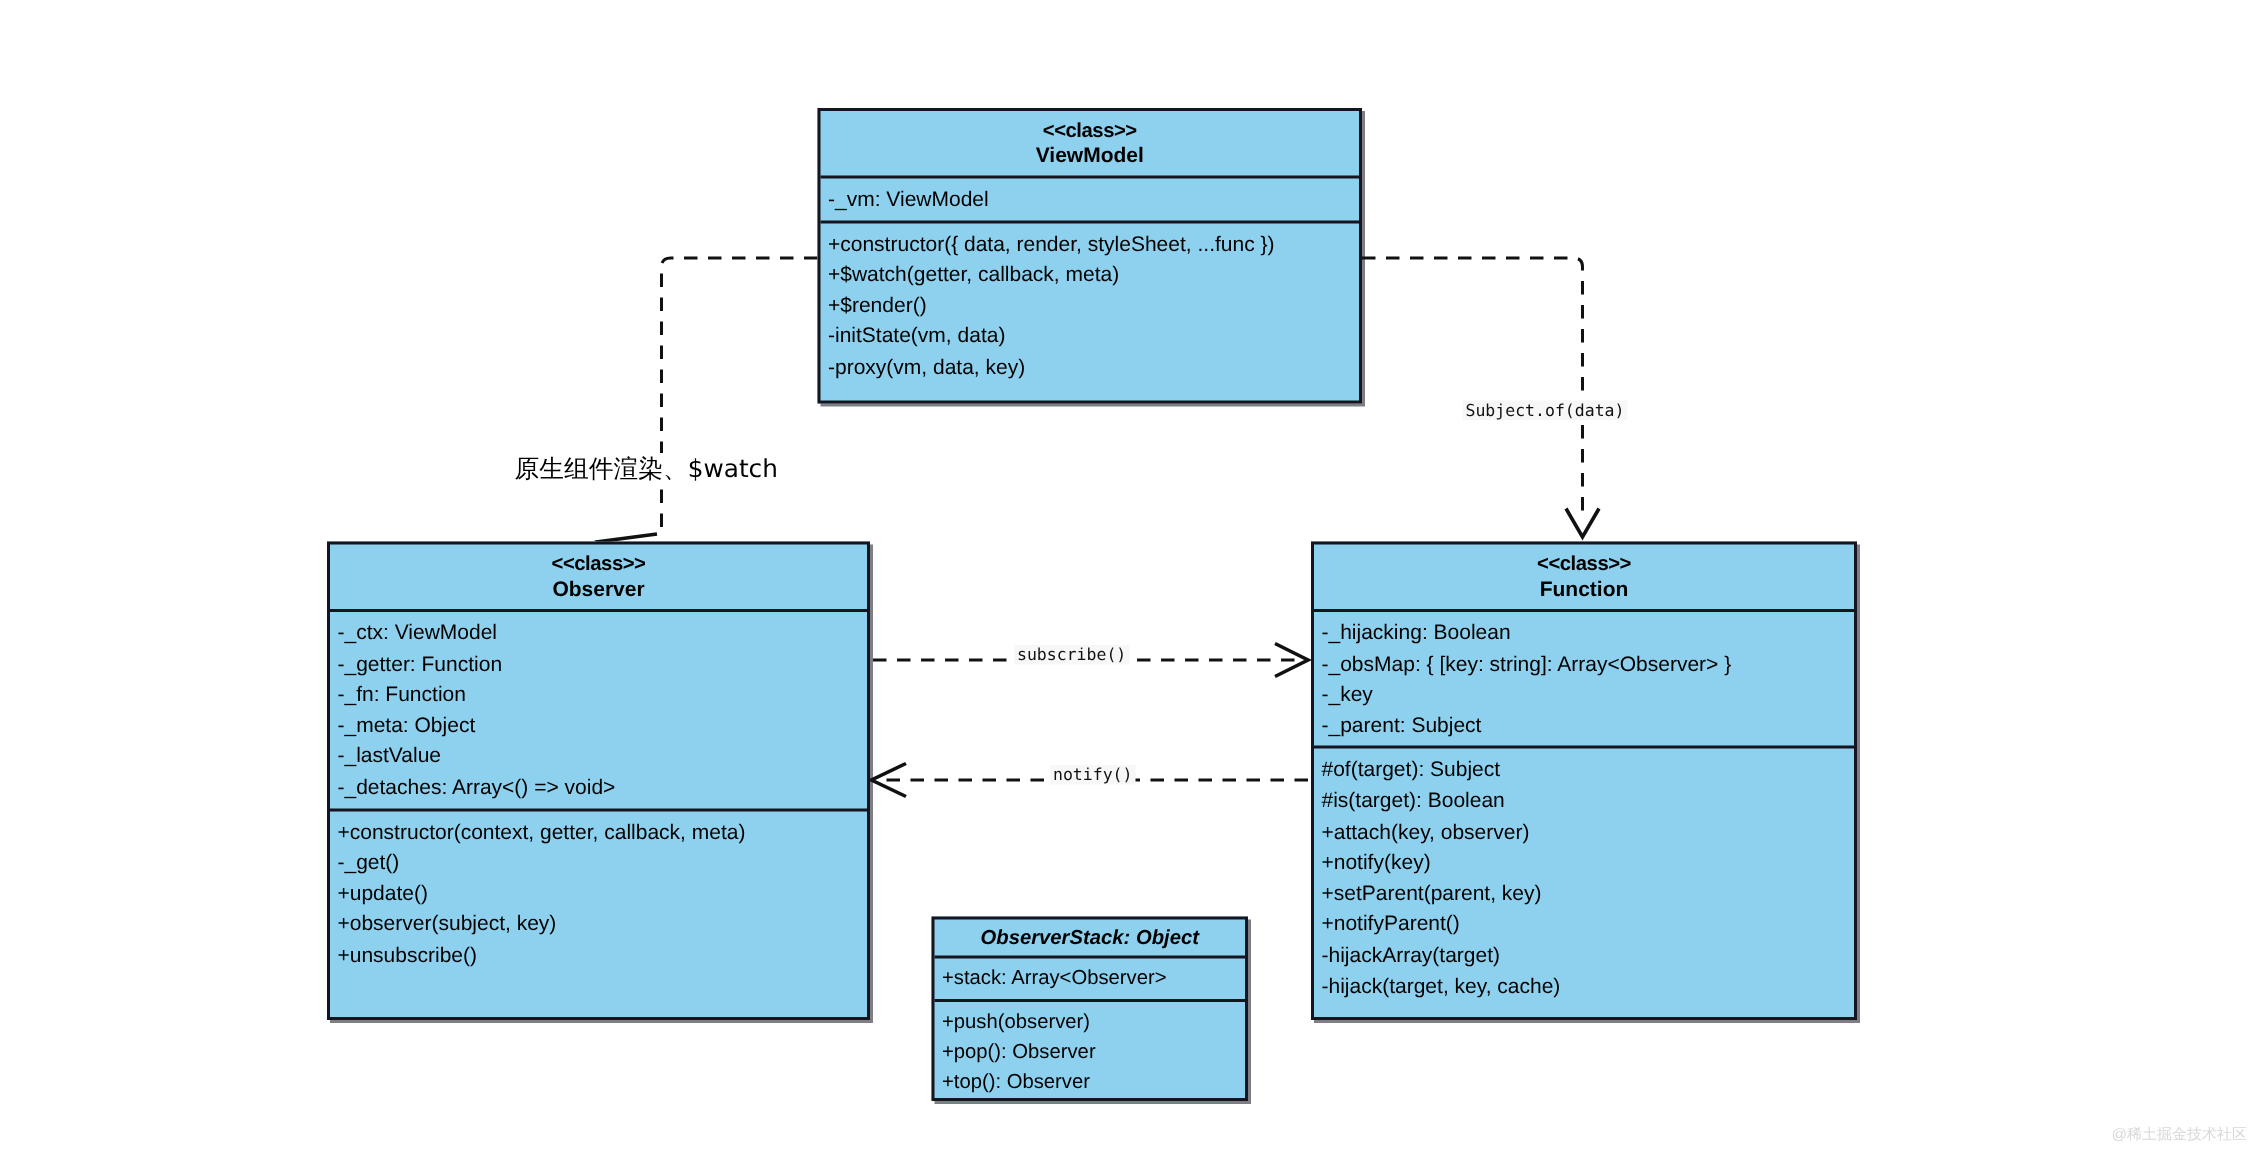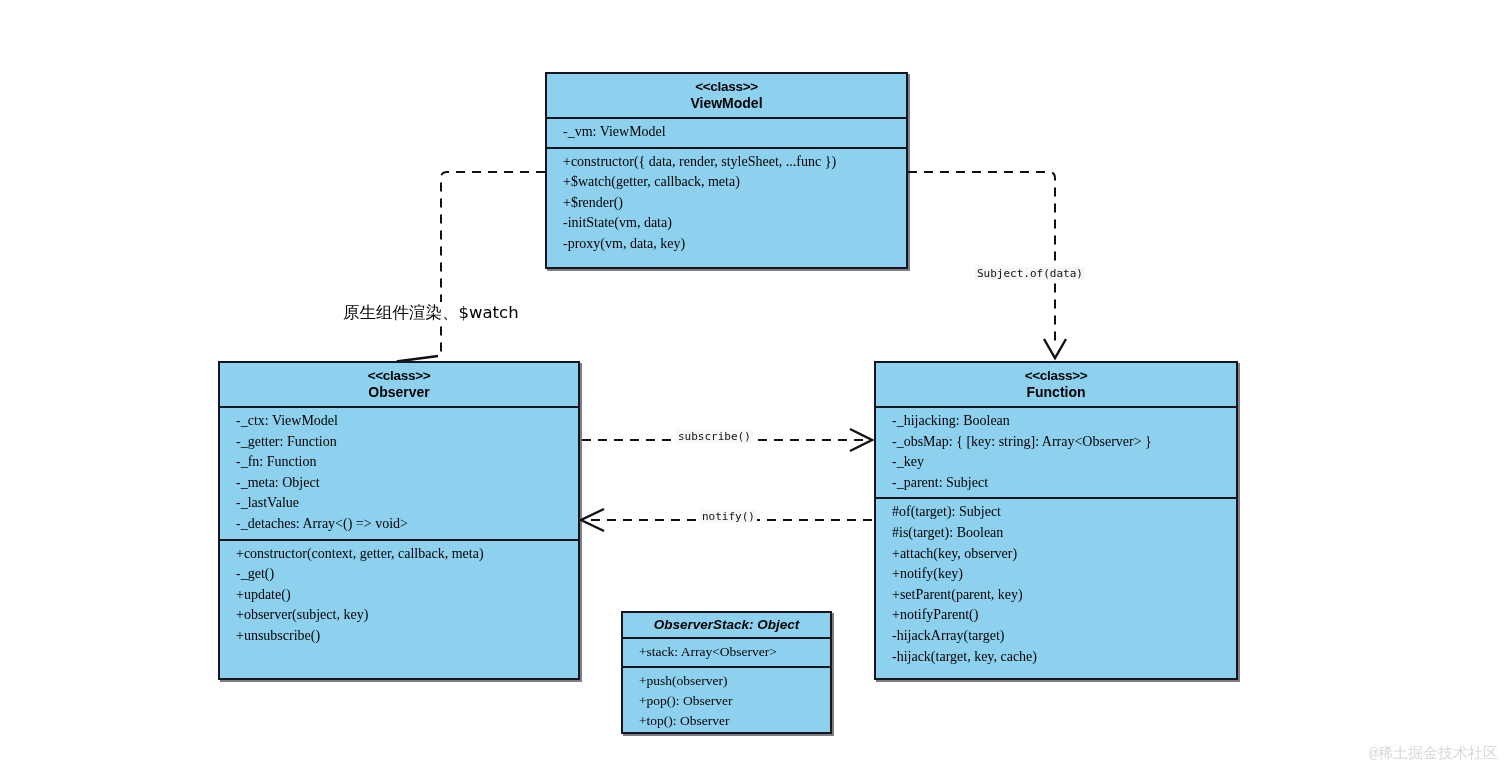--- a/index.html
+++ b/index.html
@@ -39,23 +39,22 @@
     font-weight: bold;
     font-size: 13.5px;
     letter-spacing: -0.3px;
   }
   .uml-header .cname {
     display: block;
     font-weight: bold;
     font-size: 14px;
   }
   .uml-section {
-    padding: 3px 5px 4px 16px;
+    padding: 3px 5px 4px 5px;
     border-bottom: 2px solid #15151f;
-    font-family: Liberation Serif, serif;
   }
   .uml-section:last-child {
     border-bottom: none;
   }
   .uml-row {
     font-size: 14px;
     line-height: 20.6px;
     color: #000000;
     white-space: nowrap;
   }
@@ -92,22 +91,22 @@
     top: 0;
     width: 1512px;
     height: 773px;
     pointer-events: none;
   }
   
   .watermark {
     position: absolute;
     right: 14px;
     bottom: 10px;
-    font-family: Liberation Mono, monospace;
-    font-size: 15px;
+    font-family: Liberation Sans, sans-serif;
+    font-size: 10px;
     color: #d8d8d8;
     white-space: nowrap;
   }
 </style>
 </head>
 <body>
 
 <div id="canvas">
 
   <svg id="edges" viewBox="0 0 1512 773" xmlns="http://www.w3.org/2000/svg">

